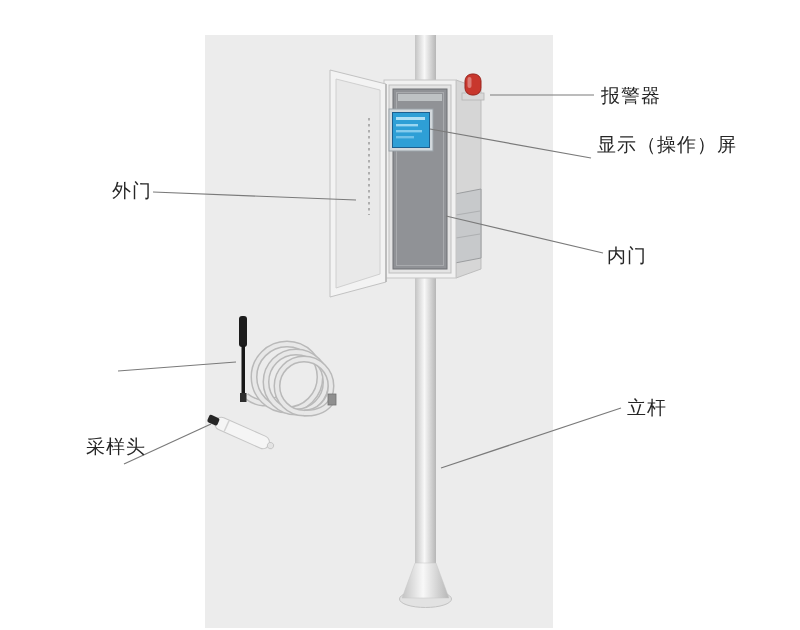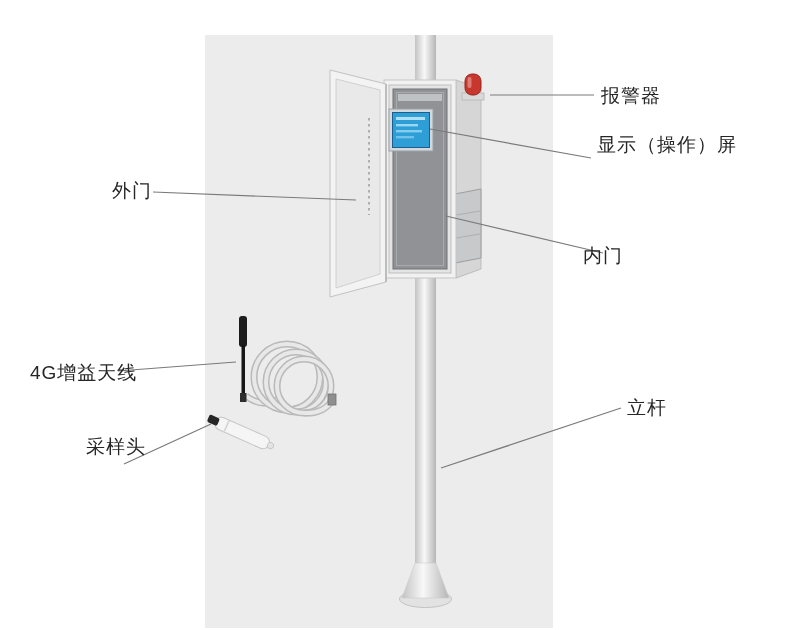--- a/index.html
+++ b/index.html
@@ -19,21 +19,21 @@
     position:absolute;
     font-size:19px;
     line-height:22px;
     color:#262626;
     letter-spacing:1px;
     white-space:nowrap;
   }
   .lbl-alarm      {left:601px;top:85px;}
   .lbl-display    {left:597px;top:134px;}
   .lbl-outer-door {left:112px;top:172px;margin-top:8px;}
-  .lbl-inner-door {left:583px;top:245px;}
+  .lbl-inner-door {left:607px;top:245px;}
   .lbl-antenna    {left:30px; top:362px;}
   .lbl-sampler    {left:86px; top:436px;}
   .lbl-pole       {left:627px;top:398px;font-family:Liberation Mono, monospace;}
 </style>
 </head>
 <body>
 
 <div class="canvas">
 
   <div class="panel-bg"></div>
@@ -131,17 +131,16 @@
       <line x1="236" y1="362" x2="118" y2="371"></line>
       <line x1="211" y1="424" x2="124" y2="464"></line>
       <line x1="441" y1="468" x2="621" y2="408"></line>
     </g>
   </svg>
 
   <div class="part-label lbl-alarm">报警器</div>
   <div class="part-label lbl-display">显示（操作）屏</div>
   <div class="part-label lbl-outer-door">外门</div>
   <div class="part-label lbl-inner-door">内门</div>
-  <div class="part-label lbl-antenna">4G增益天线</div>
   <div class="part-label lbl-sampler">采样头</div>
   <div class="part-label lbl-pole">立杆</div>
 
 </div>
 
 </body></html>

